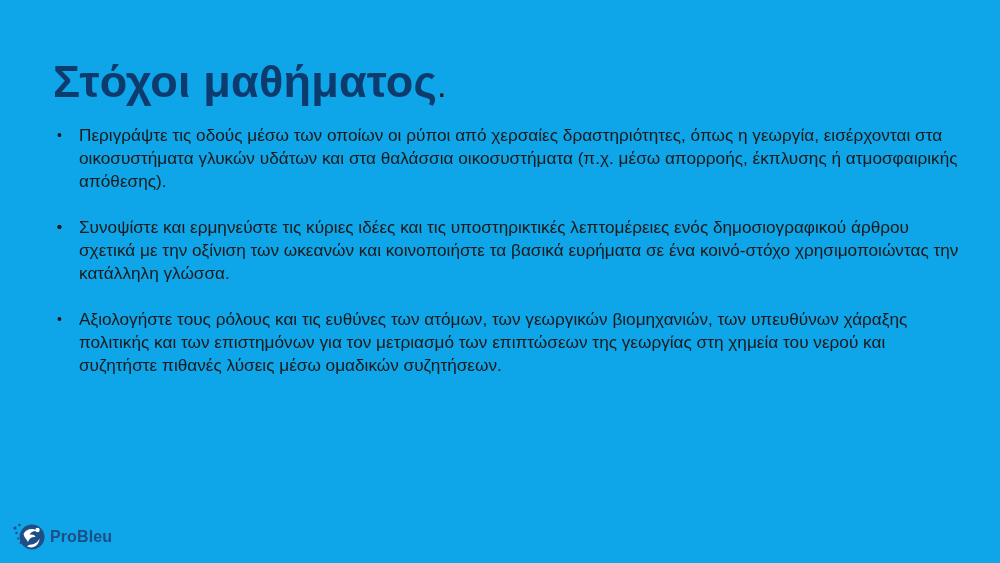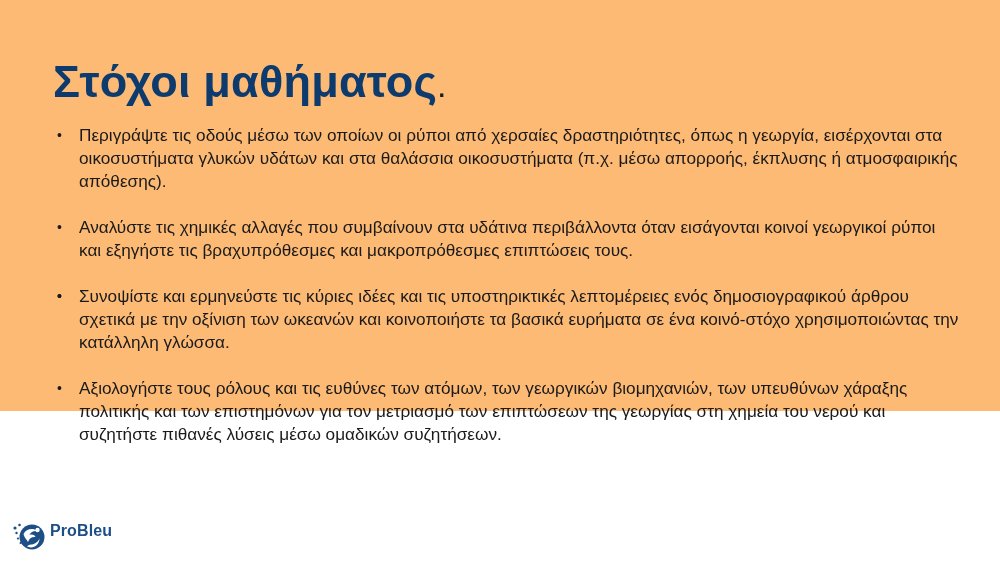--- a/index.html
+++ b/index.html
@@ -10,22 +10,22 @@
     body {
       width: 1000px;
       height: 563px;
       position: relative;
       overflow: hidden;
       font-family: "Liberation Sans", "DejaVu Sans", sans-serif;
     }
     .slide {
       position: absolute;
       left: 0; top: 0;
-      width: 1000px; height: 411px;
-      background: #fdba74;
+      width: 1000px; height: 563px;
+      background: #0ea5e9;
     }
     .title {
       position: absolute;
       left: 53px;
       top: 54px;
       margin: 0;
       font-size: 45px;
       font-weight: bold;
       color: #0d3b6e;
       letter-spacing: 0.2px;
@@ -66,21 +66,21 @@
     .b1 { margin-bottom: 23px; }
     .b2 { margin-bottom: 23px; }
     .b3 { margin-bottom: 23px; }
     .b4 { margin-bottom: 23px; }
     .logo {
       position: absolute;
       left: 12px;
       top: 522px;
       height: 30px;
       display: flex;
-      align-items: flex-start;
+      align-items: center;
     }
     .logo svg { display: block; }
     .logo-text {
       margin-left: 4px;
       font-size: 16px;
       font-weight: bold;
       color: #1d4f86;
       letter-spacing: 0.1px;
     }
   </style>
@@ -91,21 +91,20 @@
 
   <h1 class="title"><span>Στόχοι μαθήματος</span><span class="period">.</span></h1>
 
   <ul class="bullets">
     <li class="bullet b1">
       <span class="dot">•</span>
       <span>Περιγράψτε τις οδούς μέσω των οποίων οι ρύποι από χερσαίες δραστηριότητες, όπως η γεωργία, εισέρχονται στα οικοσυστήματα γλυκών υδάτων και στα θαλάσσια οικοσυστήματα (π.χ. μέσω απορροής, έκπλυσης ή ατμοσφαιρικής απόθεσης).</span>
     </li>
     <li class="bullet b2">
       <span class="dot">•</span>
-      <span>Αναλύστε τις χημικές αλλαγές που συμβαίνουν στα υδάτινα περιβάλλοντα όταν εισάγονται κοινοί γεωργικοί ρύποι και εξηγήστε τις βραχυπρόθεσμες και μακροπρόθεσμες επιπτώσεις τους.</span>
     </li>
     <li class="bullet b3">
       <span class="dot">•</span>
     </li>
     <li class="bullet b4">
       <span class="dot">•</span>
       <span>Συνοψίστε και ερμηνεύστε τις κύριες ιδέες και τις υποστηρικτικές λεπτομέρειες ενός δημοσιογραφικού άρθρου σχετικά με την οξίνιση των ωκεανών και κοινοποιήστε τα βασικά ευρήματα σε ένα κοινό-στόχο χρησιμοποιώντας την κατάλληλη γλώσσα.</span>
     </li>
     <li class="bullet b5">
       <span class="dot">•</span>

